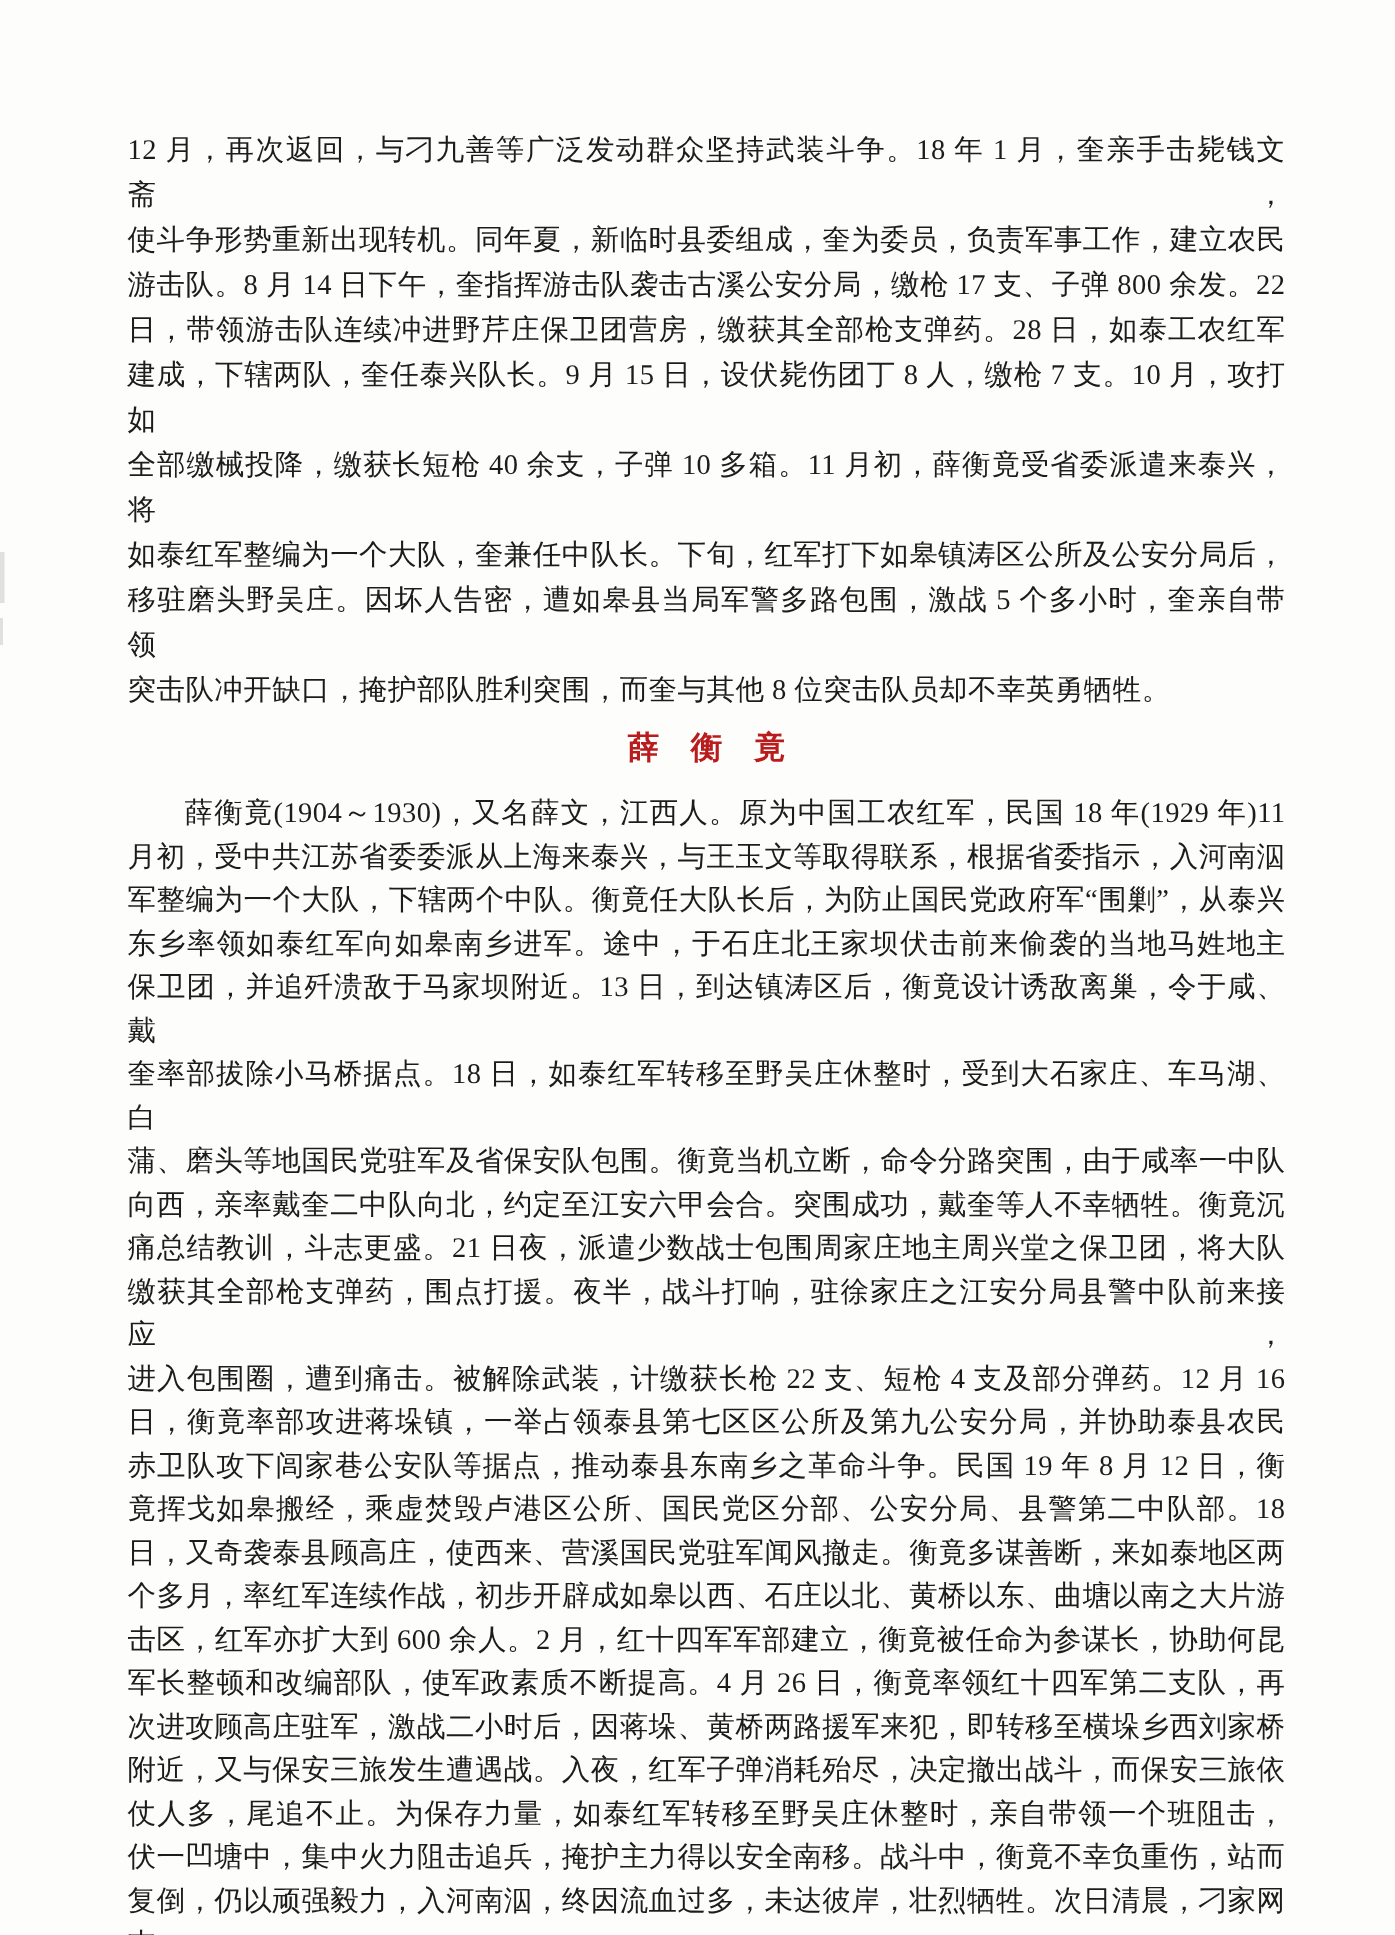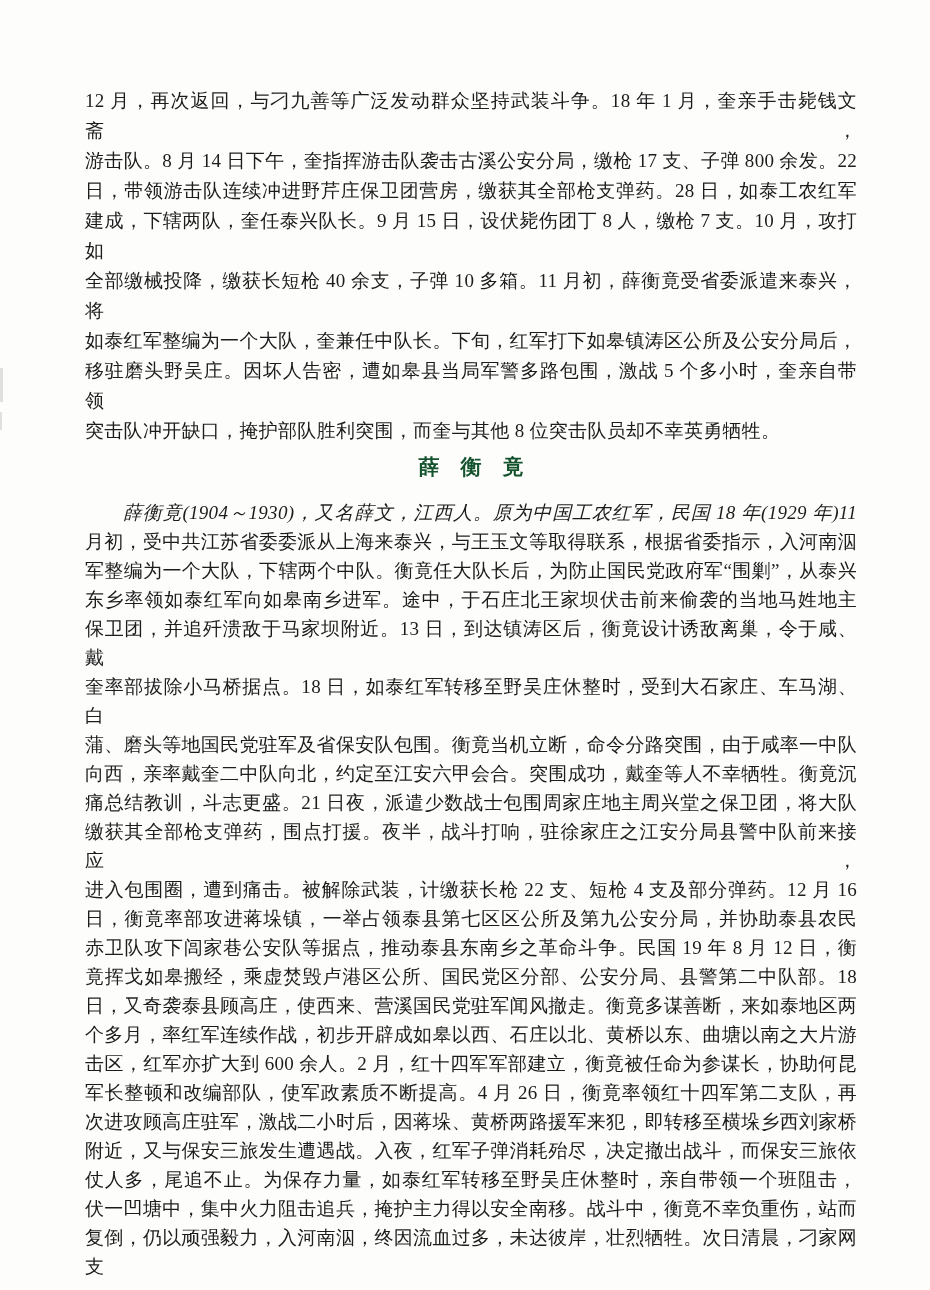--- a/index.html
+++ b/index.html
@@ -35,30 +35,29 @@
     letter-spacing: 0.3px;
   }
   .p2 .line {
     line-height: 29px;
   }
   .line.flush-left {
     text-align-last: left;
   }
   .line.indent {
     text-indent: 2em;
-    font-style: italic;
   }
   .heading {
-    font-family: Liberation Mono, monospace;
+    font-family: Liberation Sans, sans-serif;
     font-weight: bold;
     font-size: 21px;
     line-height: 30px;
     text-align: center;
     text-align-last: center;
-    color: #14532d;
+    color: #b91c1c;
   }
   .heading.h1 { margin: 8px 0 14px 0; }
   .scan-artifact {
     position: absolute;
     background: #c9c9c9;
     opacity: 0.55;
   }
   .artifact-a { left: 0; top: 368px; width: 3px; height: 34px; }
   .artifact-b { left: 0; top: 412px; width: 2px; height: 18px; }
 </style>
@@ -66,20 +65,21 @@
 <body>
 
 <div class="page">
   <div class="scan-artifact artifact-a"></div>
   <div class="scan-artifact artifact-b"></div>
 
   <div class="content">
 
     <div class="para p1">
       <div class="line">12 月，再次返回，与刁九善等广泛发动群众坚持武装斗争。18 年 1 月，奎亲手击毙钱文斋，</div>
+      <div class="line">使斗争形势重新出现转机。同年夏，新临时县委组成，奎为委员，负责军事工作，建立农民</div>
       <div class="line">游击队。8 月 14 日下午，奎指挥游击队袭击古溪公安分局，缴枪 17 支、子弹 800 余发。22</div>
       <div class="line">日，带领游击队连续冲进野芹庄保卫团营房，缴获其全部枪支弹药。28 日，如泰工农红军</div>
       <div class="line">建成，下辖两队，奎任泰兴队长。9 月 15 日，设伏毙伤团丁 8 人，缴枪 7 支。10 月，攻打如</div>
       <div class="line">全部缴械投降，缴获长短枪 40 余支，子弹 10 多箱。11 月初，薛衡竟受省委派遣来泰兴，将</div>
       <div class="line">如泰红军整编为一个大队，奎兼任中队长。下旬，红军打下如皋镇涛区公所及公安分局后，</div>
       <div class="line">移驻磨头野吴庄。因坏人告密，遭如皋县当局军警多路包围，激战 5 个多小时，奎亲自带领</div>
       <div class="line flush-left">突击队冲开缺口，掩护部队胜利突围，而奎与其他 8 位突击队员却不幸英勇牺牲。</div>
     </div>
 
     <div class="heading h1">薛　衡　竟</div>

